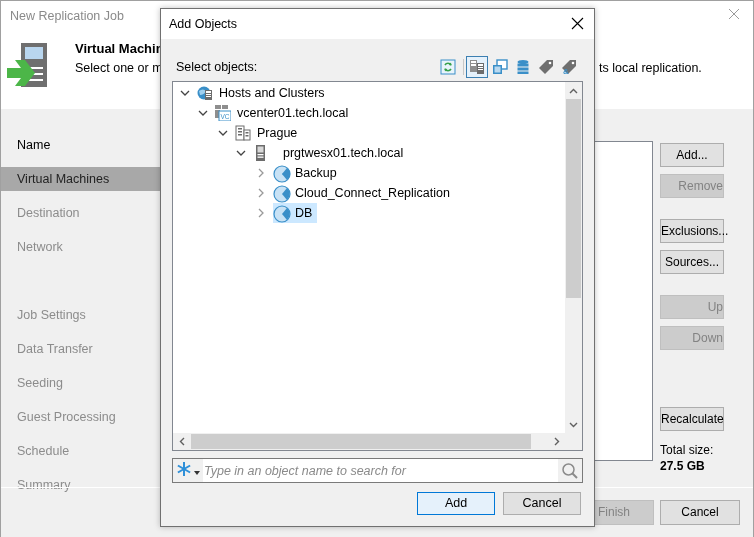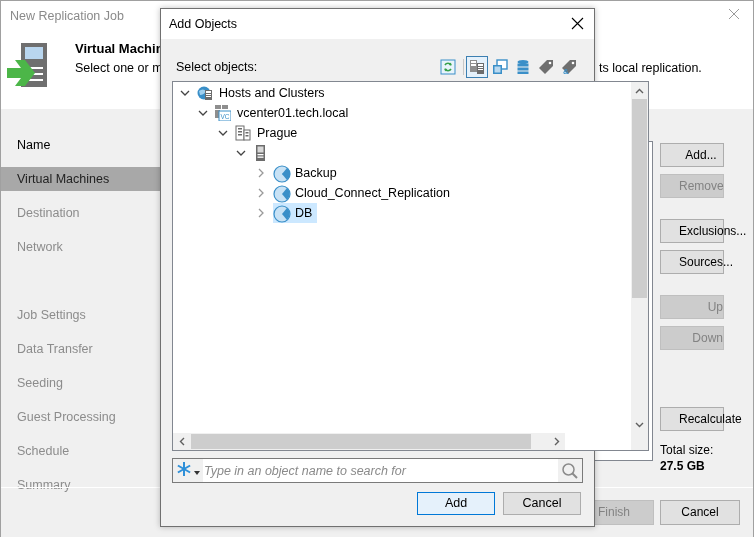--- a/index.html
+++ b/index.html
@@ -17,40 +17,40 @@
   .wiz-header-desc2 { position: absolute; left: 598px; top: 30px; font-size: 12.5px; white-space: nowrap; }
 
   .wiz-body { position: absolute; left: 0; top: 108px; width: 752px; height: 428px; background: #f0f0f0; }
   .nav { position: absolute; left: 0; top: 0; width: 160px; height: 380px; }
   .nav-item { position: absolute; left: 0; width: 160px; height: 24px; padding-left: 16px; line-height: 24px; font-size: 12.5px; color: #8c8c8c; margin-top: 13px; }
   .nav-item.done { color: #000; }
   .nav-item.active { background: #a8a8a8; color: #222; }
   .wiz-footer-sep { position: absolute; left: 0; top: 378px; width: 752px; height: 1px; background: #fff; }
 
   .vm-list { position: absolute; left: 590px; top: 32px; width: 62px; height: 320px; background: #fff; border: 1px solid #828790; border-left: none; }
-  .side-btn { position: absolute; left: 659px; width: 64px; height: 24px; border: 1px solid #adadad; background: #e1e1e1; text-align: center; line-height: 22px; font-size: 12px; color: #000; padding-left: 18px; }
+  .side-btn { position: absolute; left: 659px; width: 64px; height: 24px; border: 1px solid #adadad; background: #e1e1e1; text-align: center; line-height: 22px; font-size: 12px; color: #000; }
   .side-btn.disabled { background: #cccccc; border-color: #bfbfbf; color: #838383; text-align: right; }
   .total-label { position: absolute; left: 659px; top: 334px; font-size: 12px; }
   .total-value { position: absolute; left: 659px; top: 350px; font-size: 12px; font-weight: bold; }
   .footer-btn { position: absolute; top: 391px; width: 80px; height: 25px; border: 1px solid #adadad; background: #e1e1e1; text-align: center; line-height: 23px; font-size: 12px; }
   .footer-btn.disabled { background: #cccccc; border-color: #bfbfbf; color: #838383; }
 
   
   .dialog { position: absolute; left: 160px; top: 8px; width: 435px; height: 519px; background: #f0f0f0; border: 1px solid #707070; box-shadow: 0 0 6px rgba(0,0,0,0.25); }
   .dlg-titlebar { position: absolute; left: 0; top: 0; width: 433px; height: 30px; background: #fff; }
   .dlg-title { position: absolute; left: 8px; top: 8px; font-size: 12.5px; }
   .dlg-close { position: absolute; right: 10px; top: 8px; width: 13px; height: 13px; }
   .dlg-label { position: absolute; left: 15px; top: 51px; font-size: 12.5px; }
 
   .toolbar { position: absolute; left: 276px; top: 47px; height: 24px; }
   .tb-btn { position: absolute; top: 0; width: 22px; height: 22px; display: flex; align-items: center; justify-content: center; }
   .tb-btn.selected { border: 1px solid #3c7fb1; background: #e5f1fb; }
   .tb-sep { position: absolute; left: 26px; top: 3px; width: 1px; height: 16px; background: #c8c8c8; }
 
-  .tree { position: absolute; left: 11px; top: 72px; width: 477px; height: 370px; background: #fff; border: 1px solid #828790; }
+  .tree { position: absolute; left: 11px; top: 72px; width: 411px; height: 370px; background: #fff; border: 1px solid #828790; }
   .tree-row { position: absolute; height: 20px; display: flex; align-items: center; white-space: nowrap; font-size: 12.5px; }
   .tree-row .exp { width: 12px; height: 12px; display: inline-block; margin-right: 6px; }
   .tree-row .ico { width: 16px; height: 16px; display: inline-block; margin-right: 4px; }
   .tree-row .lbl { padding: 1px 2px; }
   .tree-row.selected .lbl-wrap { background: #cce8ff; }
   .lbl-wrap { display: flex; align-items: center; height: 20px; padding-right: 3px; }
 
   .vscroll { position: absolute; right: 0; top: 0; width: 17px; height: 351px; background: #f0f0f0; }
   .vscroll .thumb { position: absolute; left: 1px; top: 17px; width: 15px; height: 199px; background: #cdcdcd; }
   .vscroll .up, .vscroll .down { position: absolute; left: 0; width: 17px; height: 17px; display: flex; align-items: center; justify-content: center; }
@@ -257,20 +257,23 @@
             <path d="M2 4 L6 8 L10 4" fill="none" stroke="#444" stroke-width="1.3"></path>
           </svg></span>
       <span class="ico">
         <svg width="16" height="16" viewBox="0 0 16 16">
             <rect x="3" y="0" width="9" height="16" fill="#6c6c6c"></rect>
             <rect x="4.5" y="1.5" width="6" height="6" fill="#d8d8d8"></rect>
             <rect x="4.5" y="9" width="6" height="1.3" fill="#fff"></rect>
             <rect x="4.5" y="11.5" width="6" height="1.3" fill="#fff"></rect>
           </svg>
       </span>
+      <span class="lbl-wrap" style="margin-left:8px">
+          <span class="lbl">prgtwesx01.tech.local</span>
+        </span>
     </div>
 
     <div class="tree-row" style="left:82px; top:81px">
       <span class="exp"><svg width="12" height="12" viewBox="0 0 12 12">
             <path d="M4 2 L8 6 L4 10" fill="none" stroke="#9a9a9a" stroke-width="1.3"></path>
           </svg></span>
       <span class="ico">
         <svg width="18" height="18" viewBox="0 0 18 18">
             <circle cx="9" cy="9" r="8" fill="#c8e2f5" stroke="#3a8fc8" stroke-width="1.2"></circle>
             <path d="M9 9 L15.5 4.5 A8 8 0 0 1 15.5 13.5 Z" fill="#3a8fc8"></path>

